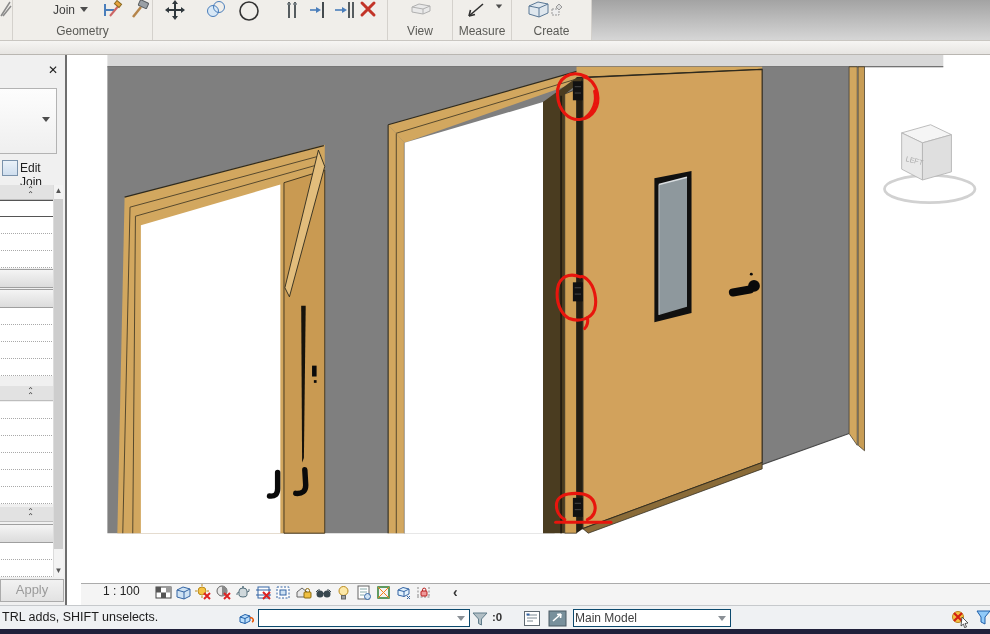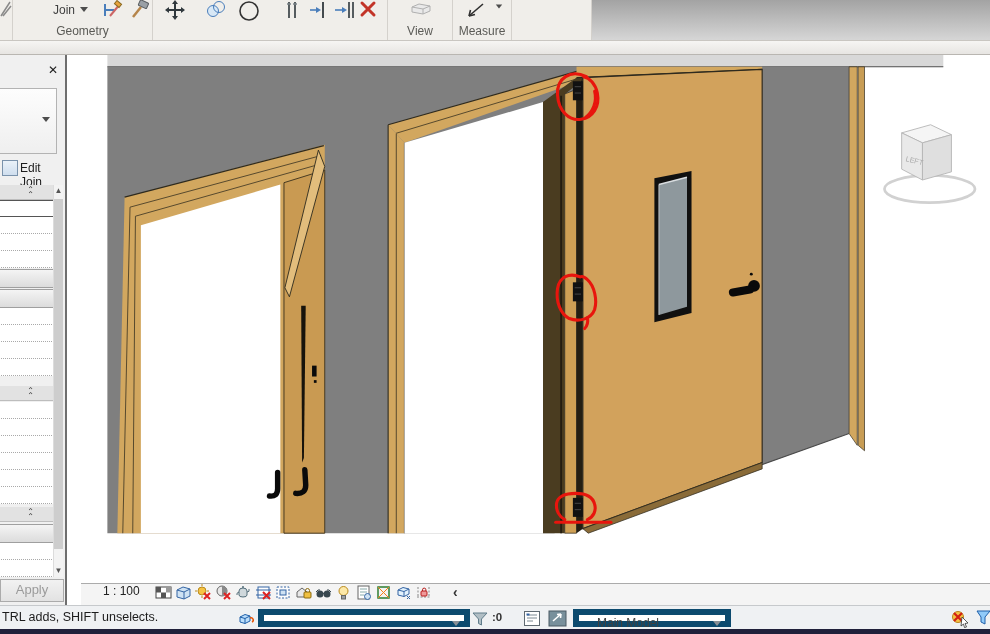--- a/index.html
+++ b/index.html
@@ -50,22 +50,22 @@
       border-top:1px solid #ababab;box-sizing:border-box;display:flex;
       align-items:flex-start;margin-left:14px;}
   #scale-lbl{font-size:12px;color:#222;margin-left:22px;width:52px;}
   .vb-ic{width:17px;height:17px;margin-right:3px;flex:0 0 auto;}
   #vb-collapse{font-size:14px;color:#333;margin-left:18px;font-weight:bold;}
   
   #statusbar{left:0;top:605px;width:990px;height:24px;background:#eff1f3;
       border-top:1px solid #c6c9cc;box-sizing:border-box;}
   #status-msg{position:absolute;left:2px;top:4px;font-size:12.5px;color:#1c1c1c;}
   .combo{position:absolute;top:3px;height:18px;background:#fff;
-      border:6px solid #0c4a6e;box-sizing:border-box;font-size:12px;color:#3f3f3f;
-      line-height:16px;padding-left:18px;}
+      border:1px solid #0c4a6e;box-sizing:border-box;font-size:12px;color:#3f3f3f;
+      line-height:16px;padding-left:1px;}
   .combo .caret{position:absolute;right:4px;top:6px;border-top-color:#8a9096;}
   #sel-count{position:absolute;left:492px;top:5px;font-size:11.5px;color:#333;font-weight:bold;}
   #taskbar-strip{left:0;top:629px;width:990px;height:5px;background:#20203a;}
 </style>
 </head>
 <body>
 
 <div id="ribbon" class="abs">
   <svg class="ric" style="left:0;width:12px" width="12" height="20">
       <path d="M1,16 L10,2 M3,16 L11,6" stroke="#8a8a8a" stroke-width="1.5" fill="none"></path>
@@ -138,20 +138,29 @@
   <div class="abs" style="left:453px;top:0;width:58px;height:40px">
     <svg class="ric" style="left:12px;top:1px" width="22" height="18">
         <path d="M4,15 L18,3" stroke="#2f2f2f" stroke-width="1.6"></path>
         <path d="M4,15 L10,13.5 M4,15 L5.5,9" stroke="#2f2f2f" stroke-width="1.6"></path>
       </svg>
     <div class="caret" style="position:absolute;left:42px;top:4px;transform:scale(.8)"></div>
     <div class="panel-label">Measure</div>
   </div>
   <div class="vsep" style="left:511px"></div>
 
+  <div class="abs" style="left:512px;top:0;width:79px;height:40px">
+    <svg class="ric" style="left:14px;top:0" width="40" height="20">
+        <path d="M3,6 L12,2 L22,4 L22,13 L13,17 L3,14 Z" fill="#dfe7ee" stroke="#5a7896"></path>
+        <path d="M3,6 L13,8 L13,17 M13,8 L22,4" fill="none" stroke="#5a7896"></path>
+        <rect x="26" y="9" width="7" height="6" fill="#eee" stroke="#999" stroke-dasharray="2 1"></rect>
+        <path d="M33,4 l3,3 l-3,3 l-3,-3 Z" fill="#ddd" stroke="#999"></path>
+      </svg>
+    <div class="panel-label">Create</div>
+  </div>
   <div class="vsep" style="left:591px"></div>
   <div id="ribbon-rest" class="abs"></div>
 </div>
 
 <div id="options-bar" class="abs"></div>
 
 <svg id="scene" class="abs" width="990" height="528" viewBox="0 55 990 583">
 
   <rect x="67" y="55" width="923" height="13" fill="#d8d8d8"></rect>
   <line x1="67" y1="68" x2="990" y2="68" stroke="#4f4f4f" stroke-width="1.2"></line>

